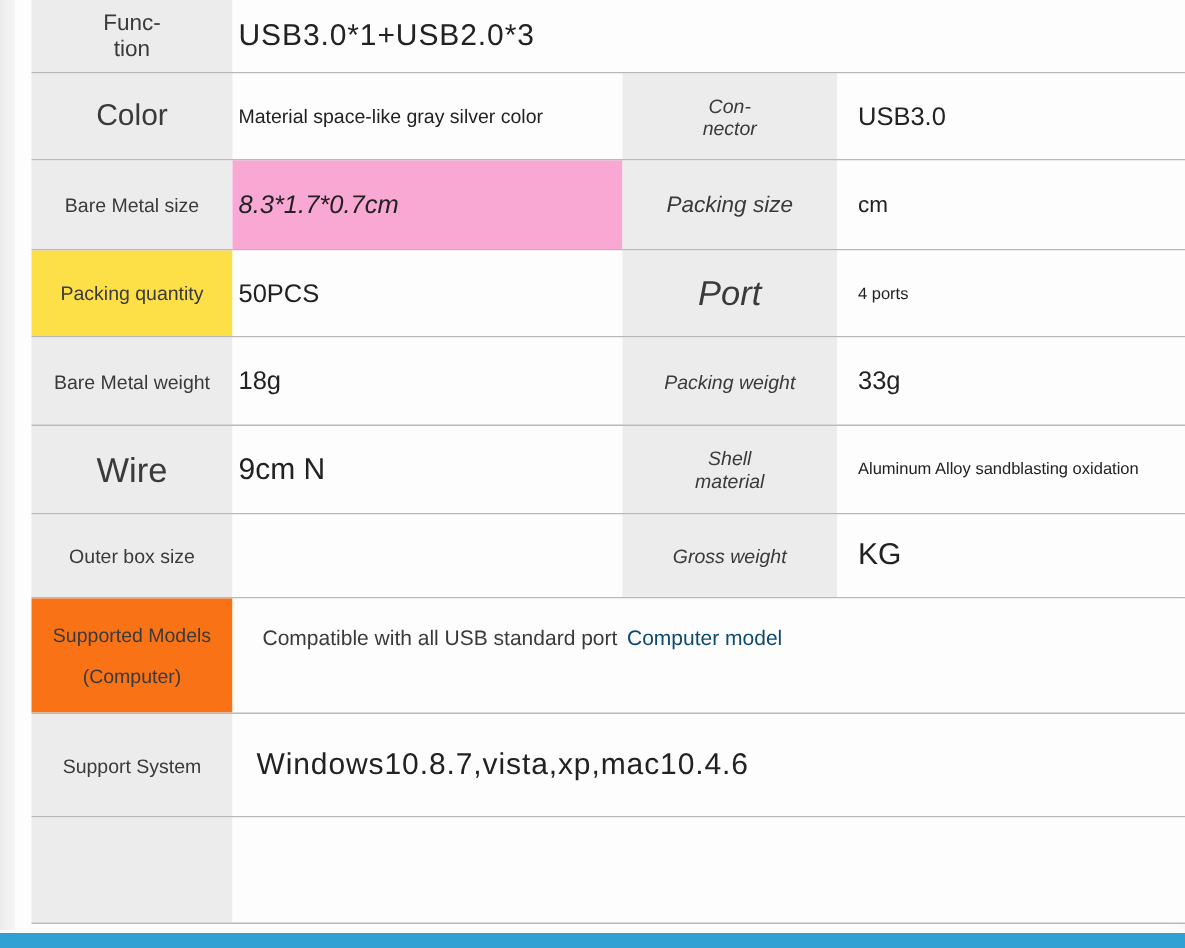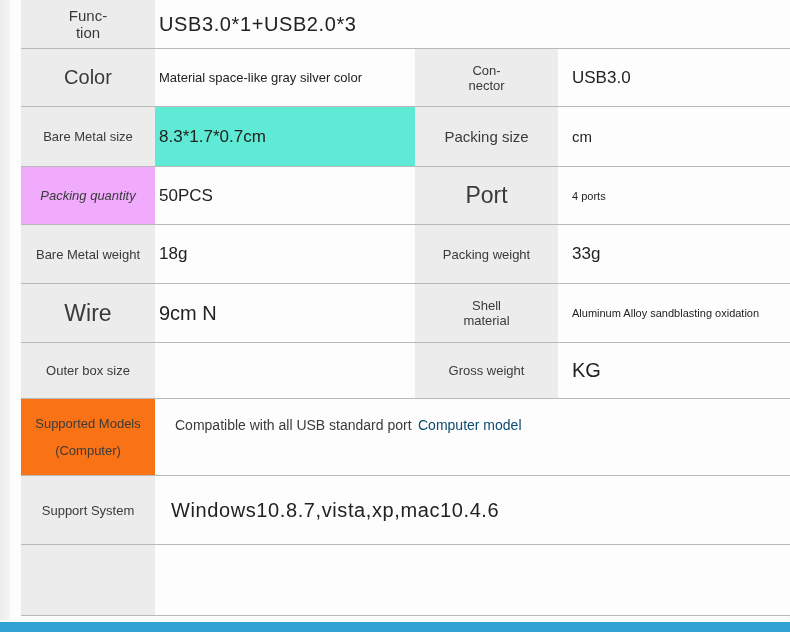--- a/index.html
+++ b/index.html
@@ -78,21 +78,21 @@
     color: #222222;
   }
   .cell.blank {
     background: #fdfdfd;
   }
 
   
   .c-lab1  { left: 10px;  width: 134px; }
   .c-val1  { left: 144px; width: 260px; padding-left: 4px; }
   .c-val1w { left: 144px; width: 637px; padding-left: 4px; }
-  .c-lab2  { left: 404px; width: 143px; }
+  .c-lab2  { left: 404px; width: 143px; font-style: italic; }
   .c-val2  { left: 547px; width: 234px; padding-left: 14px; }
 
   
   .t-xs  { font-size: 11px; }
   .t-sm  { font-size: 13px; }
   .t-md  { font-size: 15px; }
   .t-lg  { font-size: 17px; }
   .t-xl  { font-size: 20px; }
   .t-xxl { font-size: 23px; }
 
@@ -160,27 +160,27 @@
       <div class="cell label c-lab1 t-xl" style="background: rgb(236, 236, 236);">Color</div>
       <div class="cell label c-lab2 stack t-sm" style="background: rgb(236, 236, 236);">
         <span>Con-</span>
         <span>nector</span>
       </div>
       <div class="cell value c-val2 t-lg" style="background: rgb(253, 253, 253);">USB3.0</div>
     </div>
 
     <div class="spec-row" style="top:107px; height:60px;">
       <div class="cell label c-lab1 t-sm" style="background: rgb(236, 236, 236);">Bare Metal size</div>
-      <div class="cell value c-val1 t-lg" style="background: #5eead4;">8.3*1.7*0.7cm</div>
+      <div class="cell value c-val1 t-lg" style="background: #f9a8d4; font-style: italic;">8.3*1.7*0.7cm</div>
       <div class="cell label c-lab2 t-md" style="background: rgb(236, 236, 236);">Packing size</div>
       <div class="cell value c-val2 t-md" style="background: rgb(253, 253, 253);">cm</div>
     </div>
 
     <div class="spec-row" style="top:167px; height:58px;">
-      <div class="cell label c-lab1 t-sm" style="background: #f0abfc; font-style: italic;">Packing quantity</div>
+      <div class="cell label c-lab1 t-sm" style="background: #fde047;">Packing quantity</div>
       <div class="cell value c-val1 t-lg" style="background: rgb(253, 253, 253);">50PCS</div>
       <div class="cell label c-lab2 t-xxl" style="background: rgb(236, 236, 236);">Port</div>
       <div class="cell value c-val2 t-xs" style="background: rgb(253, 253, 253);">4 ports</div>
     </div>
 
     <div class="spec-row" style="top:225px; height:59px;">
       <div class="cell label c-lab1 t-sm" style="background: rgb(236, 236, 236);">Bare Metal weight</div>
       <div class="cell value c-val1 t-lg" style="background: rgb(253, 253, 253);">18g</div>
       <div class="cell label c-lab2 t-sm" style="background: rgb(236, 236, 236);">Packing weight</div>
       <div class="cell value c-val2 t-lg" style="background: rgb(253, 253, 253);">33g</div>

